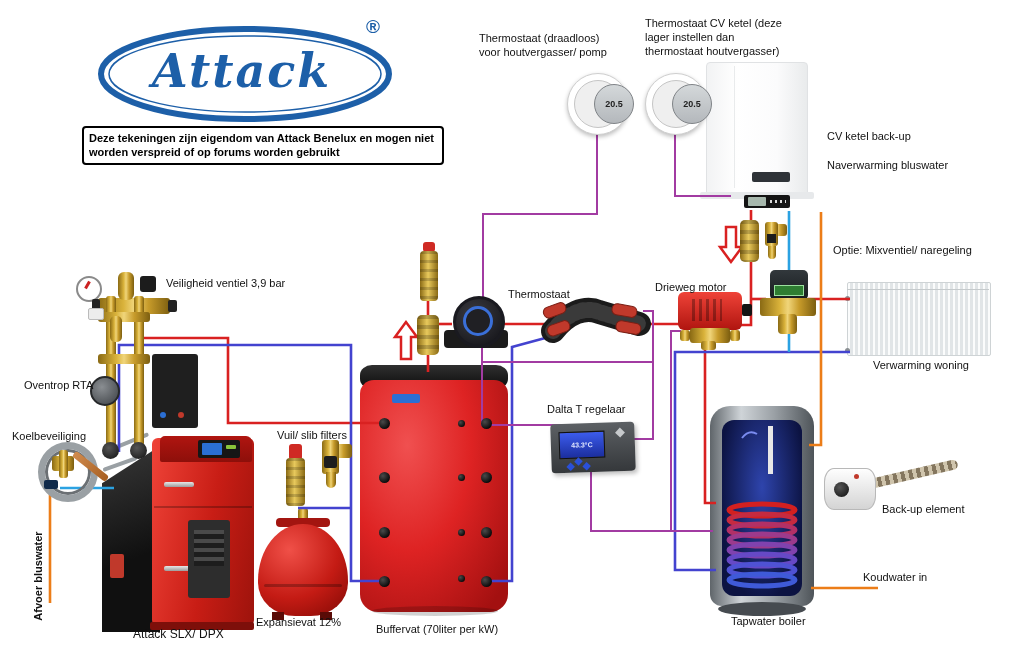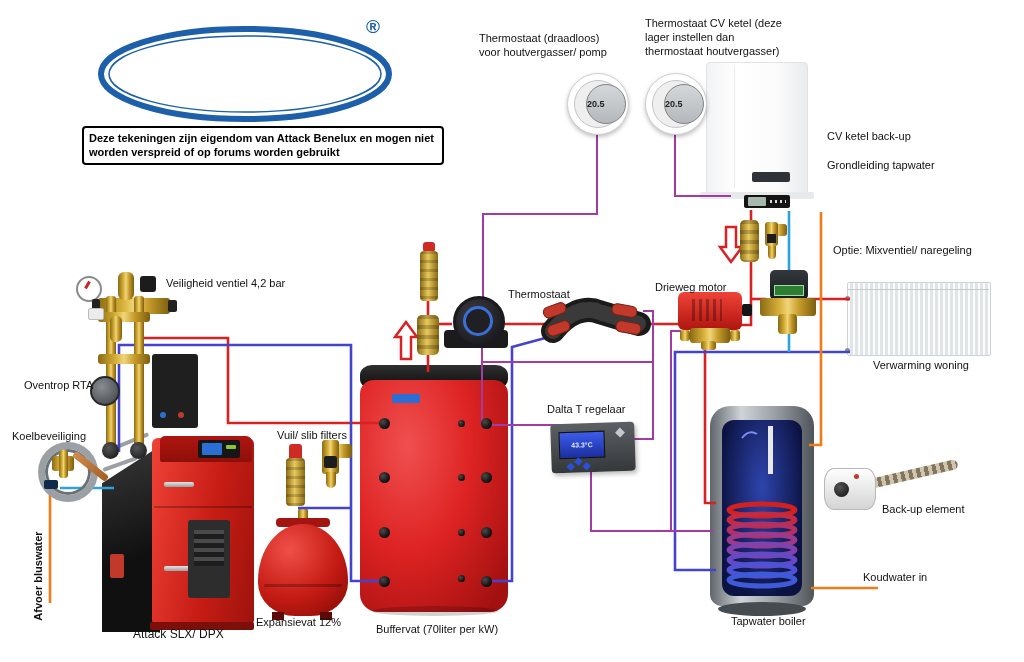--- a/index.html
+++ b/index.html
@@ -27,23 +27,23 @@
   
   #logo-text{position:absolute;left:152px;top:44px;font-family:"DejaVu Serif","Liberation Serif",serif;
       font-style:italic;font-weight:bold;font-size:46px;color:var(--logo-blue,#1d5fa8);letter-spacing:2px;}
   #logo-reg{position:absolute;left:366px;top:16px;font-weight:bold;font-size:19px;color:var(--logo-blue,#1d5fa8);}
   #disclaimer{position:absolute;left:82px;top:126px;width:348px;border:2px solid #000;border-radius:4px;
       padding:3px 5px;font-size:11px;font-weight:bold;line-height:1.3;white-space:pre-line;background:#fff;}
   .thermo{position:absolute;width:60px;height:60px;border-radius:50%;background:#fff;
       border:1px solid #cfcfcf;box-shadow:0 2px 4px rgba(0,0,0,.25);}
   .thermo .ring{position:absolute;left:6px;top:6px;width:46px;height:46px;border-radius:50%;
       background:#efefef;border:1px solid #c5c5c5;}
-  .thermo .face{position:absolute;left:18px;top:10px;width:38px;height:38px;border-radius:50%;
+  .thermo .face{position:absolute;left:26px;top:10px;width:38px;height:38px;border-radius:50%;
       background:linear-gradient(180deg,#d4d8da,#b4b8bc);border:1px solid #7e8286;
-      display:flex;align-items:center;font-size:9px;font-weight:bold;color:#222;}
+      display:flex;align-items:center;justify-content:center;font-size:9px;font-weight:bold;color:#222;}
   .vlabel{position:absolute;font-weight:bold;font-size:11px;color:#111;transform:rotate(-90deg);}
 </style>
 </head>
 <body>
 
 <div id="stage">
 
   <div class="abs" style="left:358px;top:362px;width:154px;height:256px;">
     <div class="abs" style="left:2px;top:3px;width:148px;height:24px;background:linear-gradient(180deg,#303030,#0c0c0c);border-radius:12px/10px;"></div>
     <div class="abs" style="left:2px;top:18px;width:148px;height:232px;border-radius:14px 14px 18px 18px;background:radial-gradient(ellipse at 32% 28%,#f05050,var(--tank-red,#de2323) 45%,#a31010 90%);"></div>
@@ -287,33 +287,34 @@
     <div class="ring"></div>
     <div class="face">
         <span>20.5</span>
       </div>
   </div>
 
   <svg class="abs" style="left:95px;top:24px;z-index:5;" width="300" height="100" viewBox="0 0 300 100">
     <ellipse cx="150" cy="50" rx="144" ry="45" fill="none" stroke="#1d5fa8" stroke-width="6"></ellipse>
     <ellipse cx="150" cy="50" rx="136" ry="38" fill="none" stroke="#1d5fa8" stroke-width="1.5"></ellipse>
   </svg>
+  <div id="logo-text" style="z-index:6;">Attack</div>
   <div id="logo-reg" style="z-index:6;">®</div>
   <div id="disclaimer" style="z-index:6;">Deze tekeningen zijn eigendom van Attack Benelux en mogen niet
 worden verspreid of op forums worden gebruikt</div>
 
   <div class="lbl" style="left:479px;top:32px;z-index:6;">Thermostaat (draadloos)
 voor houtvergasser/ pomp</div>
   <div class="lbl" style="left:645px;top:17px;z-index:6;">Thermostaat CV ketel (deze
 lager instellen dan
 thermostaat houtvergasser)</div>
   <div class="lbl" style="left:827px;top:130px;z-index:6;">CV ketel back-up</div>
-  <div class="lbl" style="left:827px;top:159px;z-index:6;">Grondleiding tapwater</div>
+  <div class="lbl" style="left:827px;top:159px;z-index:6;">Naverwarming bluswater</div>
   <div class="lbl" style="left:833px;top:244px;z-index:6;">Optie: Mixventiel/ naregeling</div>
-  <div class="lbl" style="left:166px;top:277px;z-index:6;">Veiligheid ventiel 4,2 bar</div>
+  <div class="lbl" style="left:166px;top:277px;z-index:6;">Veiligheid ventiel 3,9 bar</div>
   <div class="lbl" style="left:508px;top:288px;z-index:6;">Thermostaat</div>
   <div class="lbl" style="left:655px;top:281px;z-index:6;">Drieweg motor</div>
   <div class="lbl" style="left:24px;top:379px;z-index:6;">Oventrop RTA</div>
   <div class="lbl" style="left:12px;top:430px;z-index:6;">Koelbeveiliging</div>
   <div class="lbl" style="left:266px;top:429px;z-index:6;margin-left:11px;">Vuil/ slib filters</div>
   <div class="lbl" style="left:547px;top:403px;z-index:6;">Dalta T regelaar</div>
   <div class="lbl" style="left:873px;top:359px;z-index:6;">Verwarming woning</div>
   <div class="lbl" style="left:882px;top:503px;z-index:6;">Back-up element</div>
   <div class="lbl" style="left:823px;top:571px;z-index:6;padding-left:40px;">Koudwater in</div>
   <div class="vlabel" style="left:-22px;top:570px;width:120px;text-align:center;z-index:6;">Afvoer bluswater</div>

